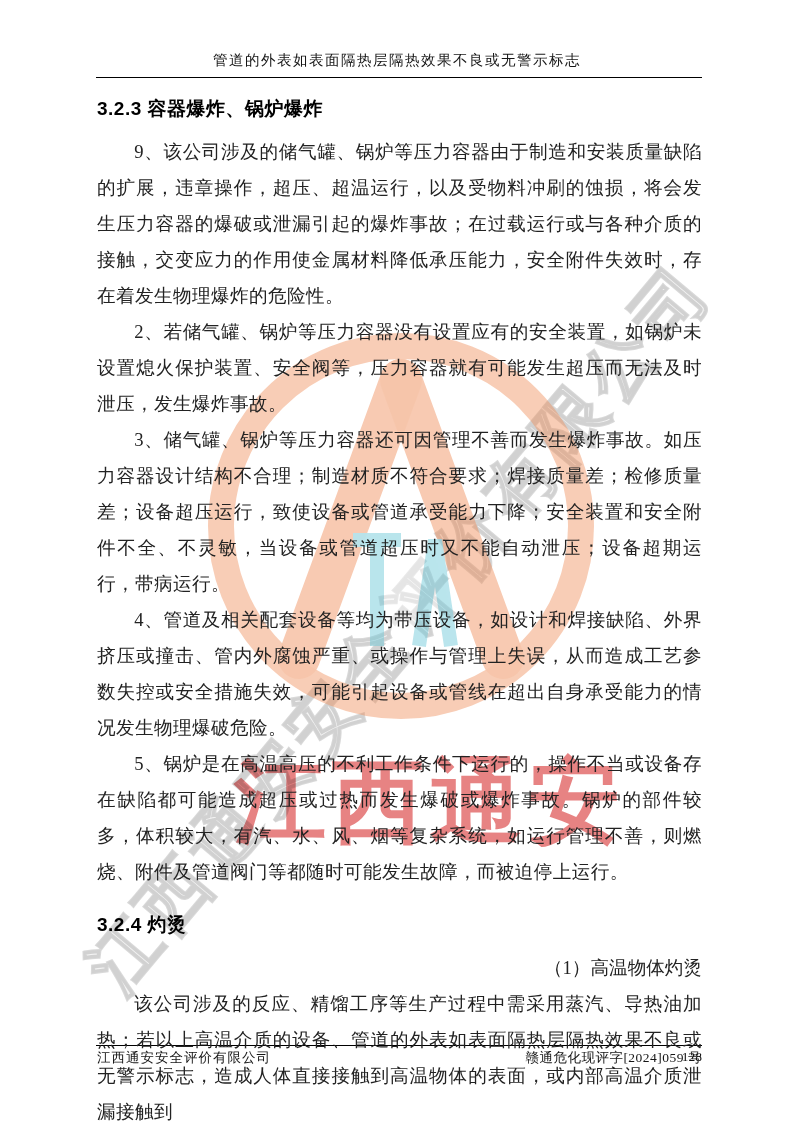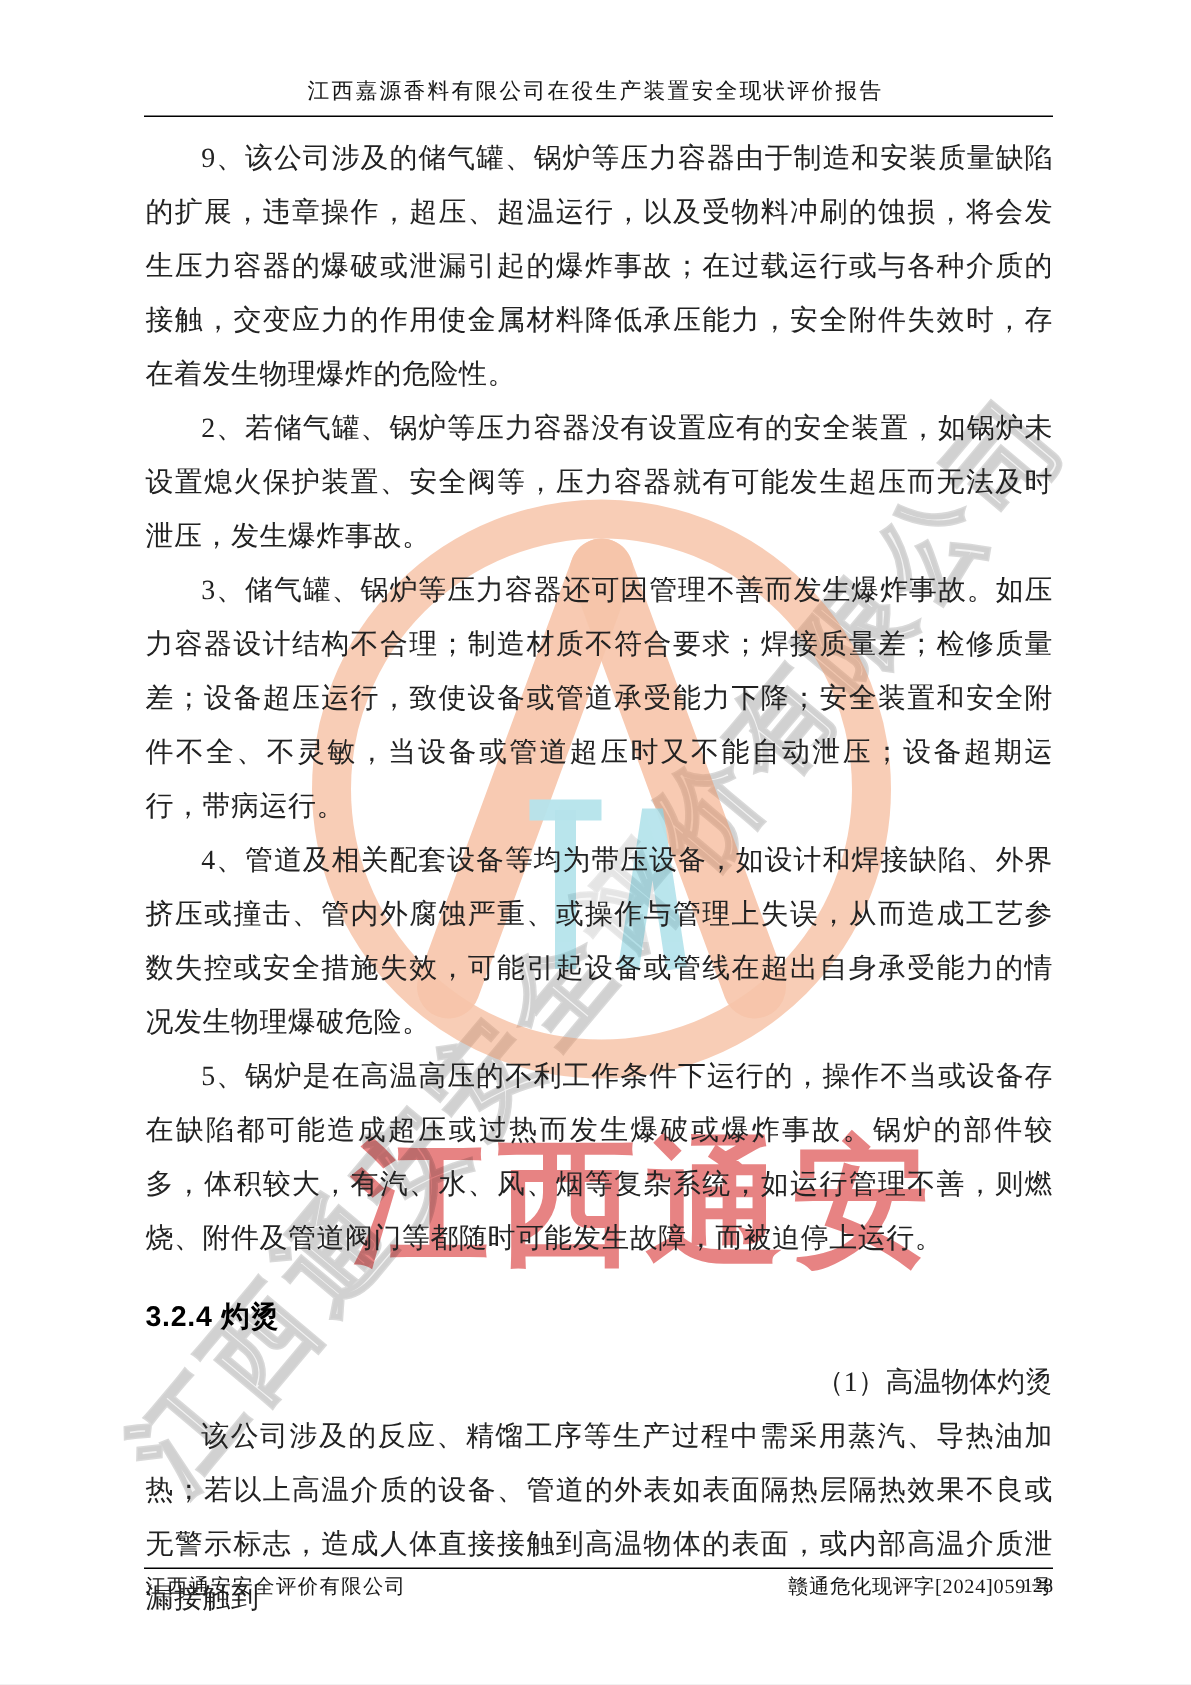--- a/index.html
+++ b/index.html
@@ -110,25 +110,26 @@
       <g stroke="rgba(110,200,216,0.95)" stroke-width="14" fill="none" stroke-linecap="butt">
         <path d="M 150 212 L 198 212"></path>
         <path d="M 174 212 L 174 318"></path>
         <path d="M 216 318 L 232 212 L 248 318"></path>
       </g>
     </svg>
 
     <div class="wm-red">江西通安</div>
   </div>
 
-  <div class="header-title">江西嘉源香料有限公司在役生产装置安全现状评价报告</div>
+  <div class="header-title">管道的外表如表面隔热层隔热效果不良或无警示标志</div>
   <div class="header-line"></div>
 
   <div class="content">
 
+    <div class="section-heading">3.2.3 容器爆炸、锅炉爆炸</div>
 
     <p class="para">9、该公司涉及的储气罐、锅炉等压力容器由于制造和安装质量缺陷的扩展，违章操作，超压、超温运行，以及受物料冲刷的蚀损，将会发生压力容器的爆破或泄漏引起的爆炸事故；在过载运行或与各种介质的接触，交变应力的作用使金属材料降低承压能力，安全附件失效时，存在着发生物理爆炸的危险性。</p>
     <p class="para">2、若储气罐、锅炉等压力容器没有设置应有的安全装置，如锅炉未设置熄火保护装置、安全阀等，压力容器就有可能发生超压而无法及时泄压，发生爆炸事故。</p>
     <p class="para">3、储气罐、锅炉等压力容器还可因管理不善而发生爆炸事故。如压力容器设计结构不合理；制造材质不符合要求；焊接质量差；检修质量差；设备超压运行，致使设备或管道承受能力下降；安全装置和安全附件不全、不灵敏，当设备或管道超压时又不能自动泄压；设备超期运行，带病运行。</p>
     <p class="para">4、管道及相关配套设备等均为带压设备，如设计和焊接缺陷、外界挤压或撞击、管内外腐蚀严重、或操作与管理上失误，从而造成工艺参数失控或安全措施失效，可能引起设备或管线在超出自身承受能力的情况发生物理爆破危险。</p>
     <p class="para">5、锅炉是在高温高压的不利工作条件下运行的，操作不当或设备存在缺陷都可能造成超压或过热而发生爆破或爆炸事故。锅炉的部件较多，体积较大，有汽、水、风、烟等复杂系统，如运行管理不善，则燃烧、附件及管道阀门等都随时可能发生故障，而被迫停上运行。</p>
 
     <div class="section-heading second">3.2.4 灼烫</div>
 
     <p class="sub-heading">（1）高温物体灼烫</p>

